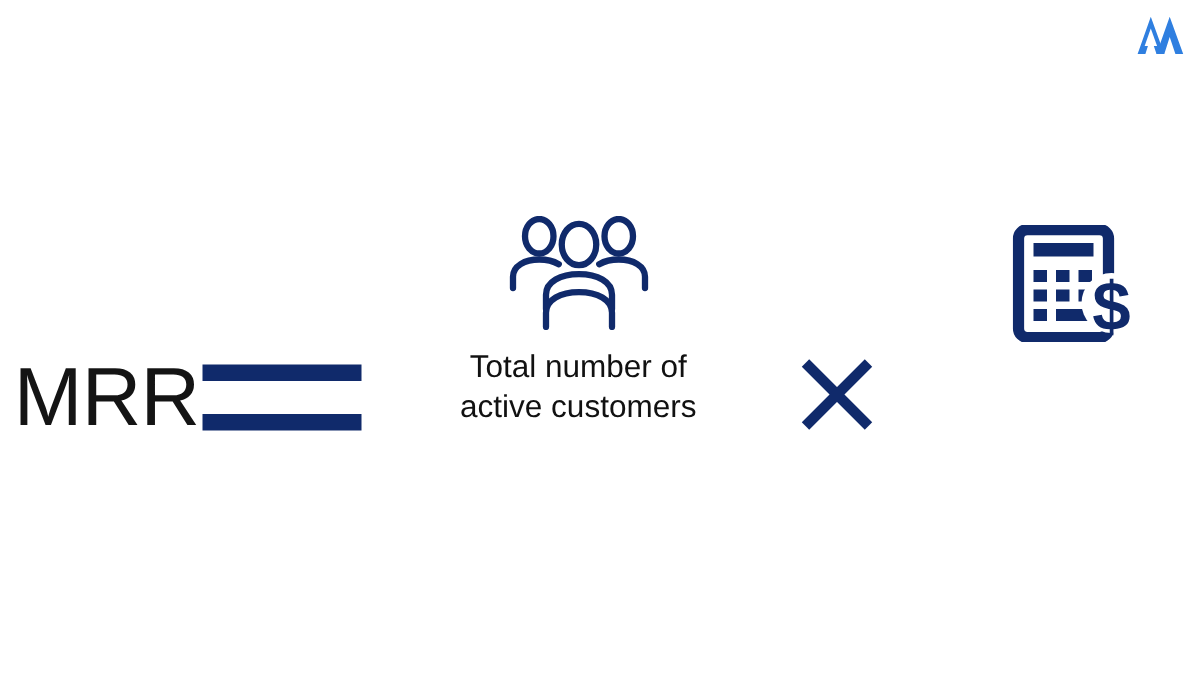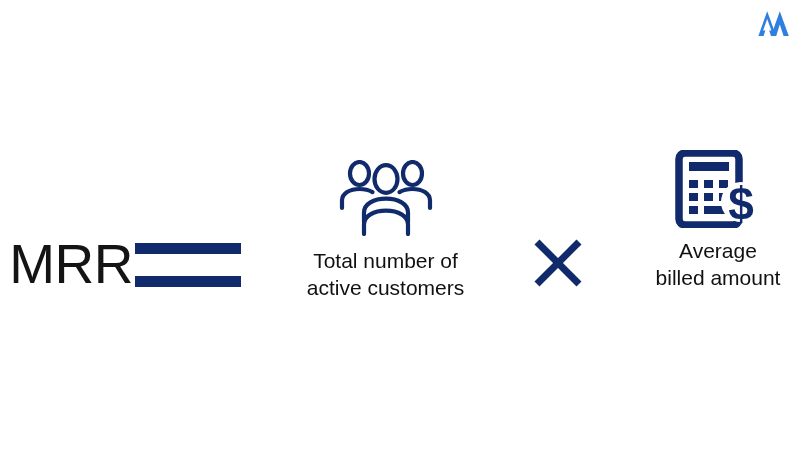--- a/index.html
+++ b/index.html
@@ -93,21 +93,21 @@
   
   .term-block {
     position: absolute;
     display: flex;
     flex-direction: column;
     align-items: center;
   }
 
   .term-customers {
     left: 283px;
-    top: 160px;
+    top: 144px;
     width: 205px;
   }
   .term-billed {
     left: 630px;
     top: 150px;
     width: 176px;
   }
 
   .term-icon {
     display: block;
@@ -187,18 +187,16 @@
         <rect x="44" y="30" width="9" height="8" fill="#102a6b"></rect>
         <rect x="14" y="43" width="9" height="8" fill="#102a6b"></rect>
         <rect x="29" y="43" width="9" height="8" fill="#102a6b"></rect>
         <rect x="44" y="43" width="9" height="8" fill="#102a6b"></rect>
         <rect x="14" y="56" width="9" height="8" fill="#102a6b"></rect>
         <rect x="29" y="56" width="24" height="8" fill="#102a6b"></rect>
 
         <circle cx="66" cy="52" r="20" fill="#ffffff"></circle>
         <text x="66" y="70" font-family="'Liberation Sans', sans-serif" font-size="46" font-weight="bold" fill="#102a6b" text-anchor="middle">$</text>
       </svg>
-      <div class="term-caption">Average
-billed amount</div>
     </div>
 
   </div>
 </div>
 
 </body></html>

